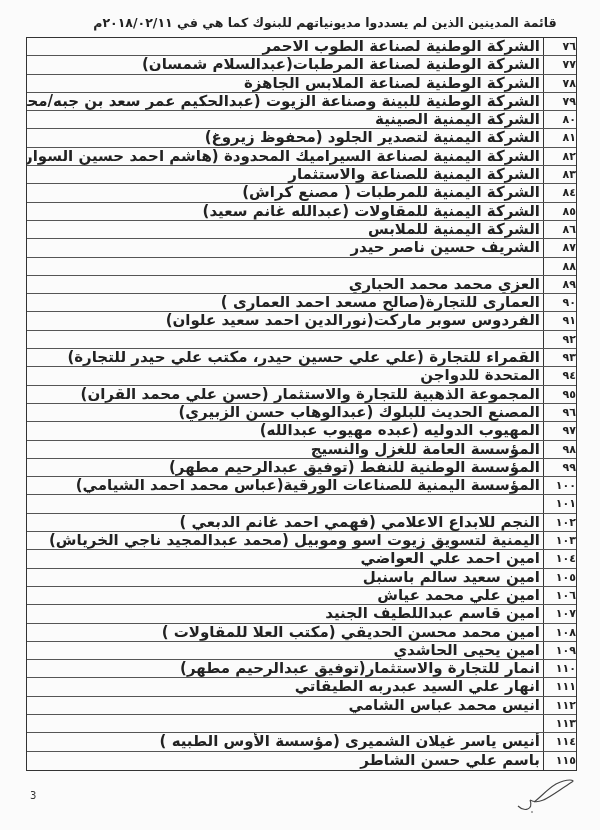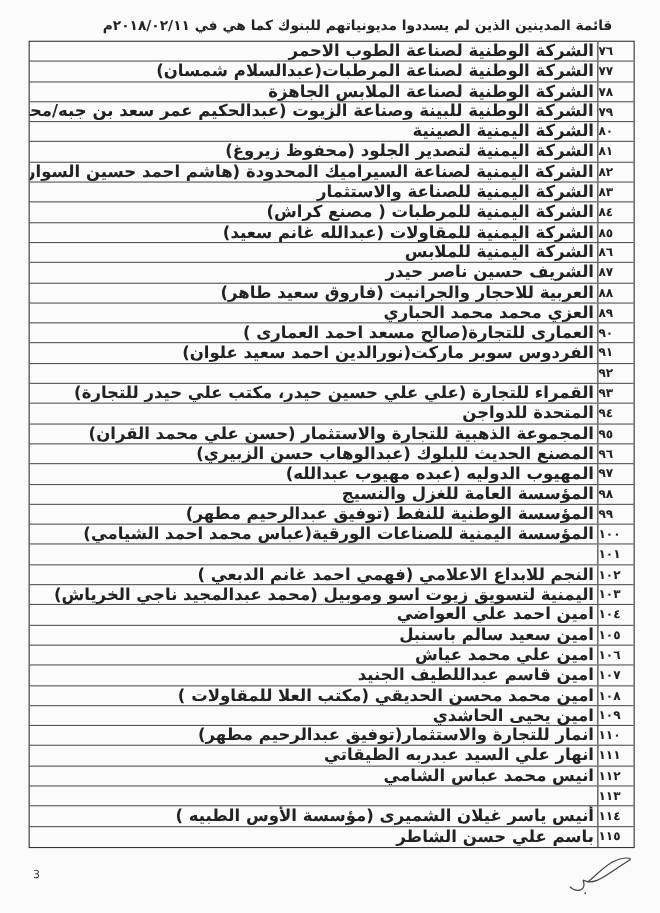--- a/index.html
+++ b/index.html
@@ -14,21 +14,21 @@
     .table {
       position: absolute; left: 26px; top: 37px; width: 551px;
       border: 1.5px solid #333; box-sizing: border-box; direction: rtl;
     }
     .row {
       display: flex; height: 18.3px; border-bottom: 1.2px solid #555; box-sizing: border-box;
     }
     .row:last-child { border-bottom: none; }
     .num {
       width: 33px; flex: 0 0 33px; border-left: 1.5px solid #333; box-sizing: border-box;
-      text-align: left; font-size: 11px; font-weight: bold; line-height: 17px; color: #222;
+      text-align: right; font-size: 11px; font-weight: bold; line-height: 17px; color: #222;
     }
     .name {
       flex: 1; padding-right: 3px; font-size: 15px; font-weight: bold; line-height: 17px;
       white-space: nowrap; overflow: hidden; color: #222;
     }
     .page-num { position: absolute; left: 30px; top: 790px; font-size: 10px; color: #333; }
     .sig { position: absolute; left: 510px; top: 776px; }
   </style>
 </head>
 <body>
@@ -79,21 +79,20 @@
     <div class="row">
       <div class="num">٨٦</div>
       <div class="name">الشركة اليمنية للملابس</div>
     </div>
     <div class="row">
       <div class="num">٨٧</div>
       <div class="name">الشريف حسين ناصر حيدر</div>
     </div>
     <div class="row">
       <div class="num">٨٨</div>
-      <div class="name">العربية للاحجار والجرانيت (فاروق سعيد طاهر)</div>
     </div>
     <div class="row">
       <div class="num">٨٩</div>
       <div class="name">العزي محمد محمد الحباري</div>
     </div>
     <div class="row">
       <div class="num">٩٠</div>
       <div class="name">العمارى للتجارة(صالح مسعد احمد العمارى )</div>
     </div>
     <div class="row">

